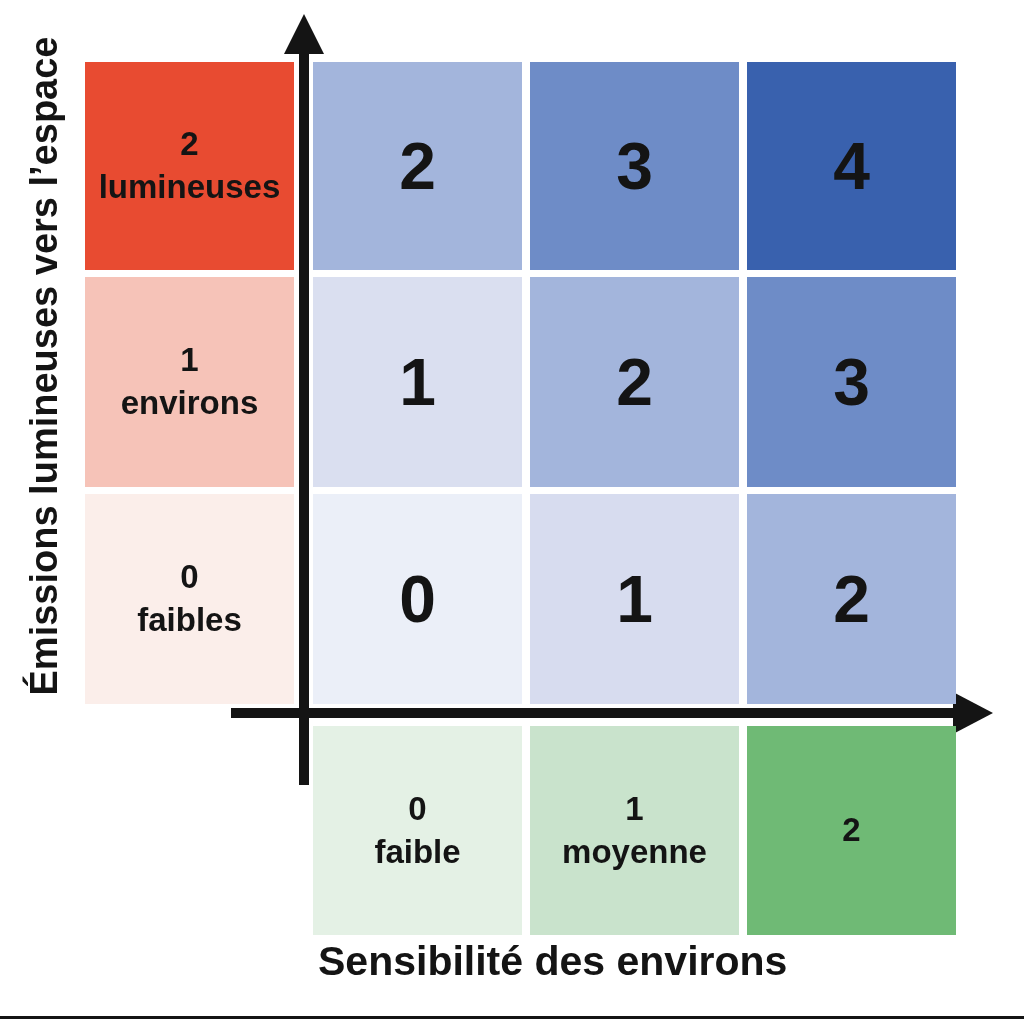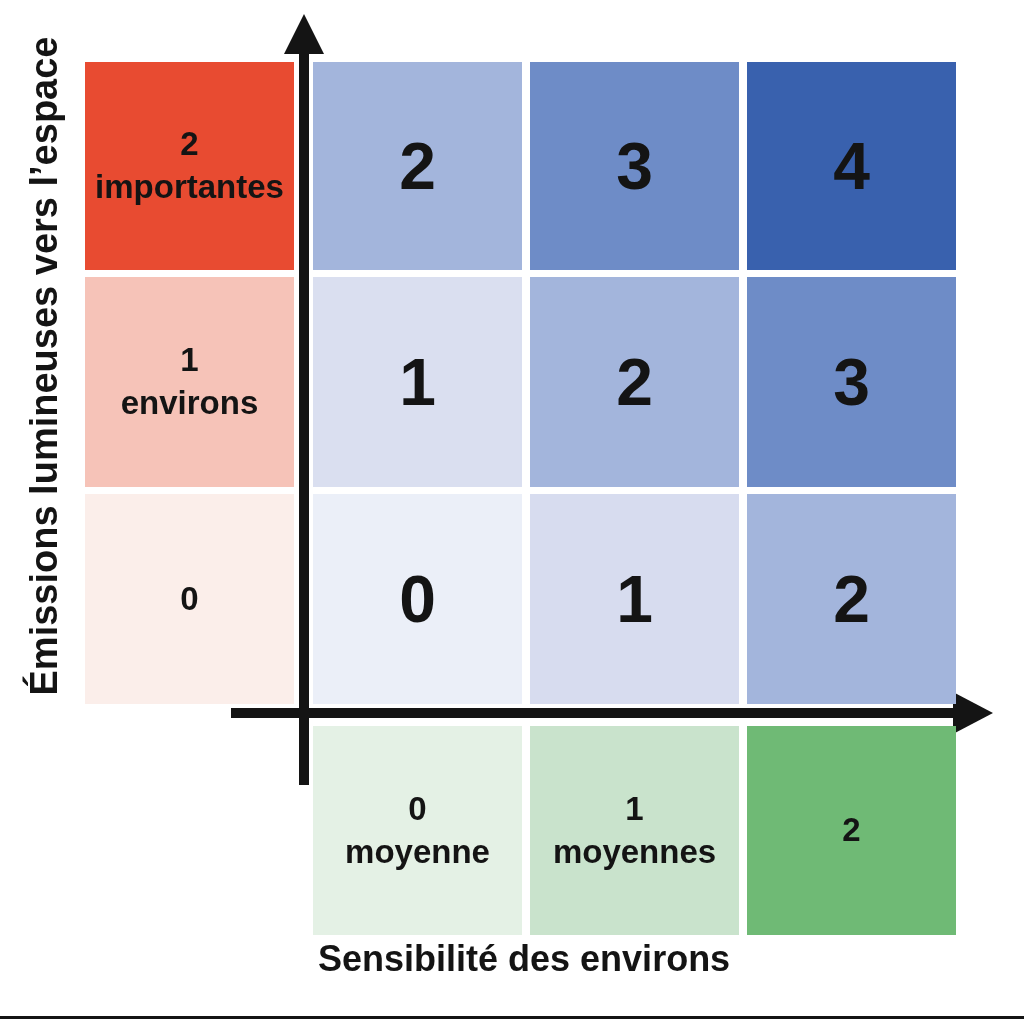--- a/index.html
+++ b/index.html
@@ -38,21 +38,21 @@
     left: 44px;
     transform: translate(-50%, -50%) rotate(-90deg);
     white-space: nowrap;
     font-size: 38px;
     font-weight: 700;
   }
   .x-title {
     position: absolute;
     left: 318px;
     top: 938px;
-    font-size: 36px;
+    font-size: 41px;
     font-weight: 700;
     white-space: nowrap;
   }
 
   .v-axis { position: absolute; left: 299px; top: 44px; width: 10px; height: 741px; background: #141414; }
   .v-arrowhead {
     position: absolute; left: 284px; top: 14px;
     width: 0; height: 0;
     border-left: 20px solid transparent;
     border-right: 20px solid transparent;
@@ -76,49 +76,50 @@
   <div class="y-title">Émissions lumineuses vers l’espace</div>
   <div class="x-title">Sensibilité des environs</div>
 
   <div class="v-axis"></div>
   <div class="v-arrowhead"></div>
   <div class="h-axis"></div>
   <div class="h-arrowhead"></div>
 
   <div class="cell lblcell colLbl row1" style="background: rgb(232, 75, 49);">
     <span>2</span>
-    <span>importantes</span>
+    <span>lumineuses</span>
   </div>
   <div class="cell lblcell colLbl row2" style="background: rgb(246, 195, 184);">
     <span>1</span>
     <span>environs</span>
   </div>
   <div class="cell lblcell colLbl row3" style="background: rgb(251, 238, 234);">
     <span>0</span>
+    <span>faibles</span>
   </div>
 
   <div class="cell num colA row1" style="background: rgb(163, 181, 220);">2</div>
   <div class="cell num colB row1" style="background: rgb(110, 140, 199);">3</div>
   <div class="cell num colC row1" style="background: rgb(57, 97, 174);">4</div>
 
   <div class="cell num colA row2" style="background: rgb(218, 223, 240);">1</div>
   <div class="cell num colB row2" style="background: rgb(163, 181, 220);">2</div>
   <div class="cell num colC row2" style="background: rgb(110, 140, 199);">3</div>
 
   <div class="cell num colA row3" style="background: rgb(235, 239, 248);">0</div>
   <div class="cell num colB row3" style="background: rgb(215, 220, 239);">1</div>
   <div class="cell num colC row3" style="background: rgb(163, 181, 220);">2</div>
 
   <div class="cell lblcell colA rowG" style="background: rgb(228, 241, 229);">
     <span>0</span>
-    <span>moyenne</span>
+    <span>faible</span>
   </div>
   <div class="cell lblcell colB rowG" style="background: rgb(201, 227, 204);">
     <span>1</span>
-    <span>moyennes</span>
+    <span>moyenne</span>
   </div>
   <div class="cell lblcell colC rowG" style="background: rgb(111, 186, 117);">
     <span>2</span>
   </div>
 
   <div class="bottom-rule"></div>
 
 </div>
 
 </body></html>

